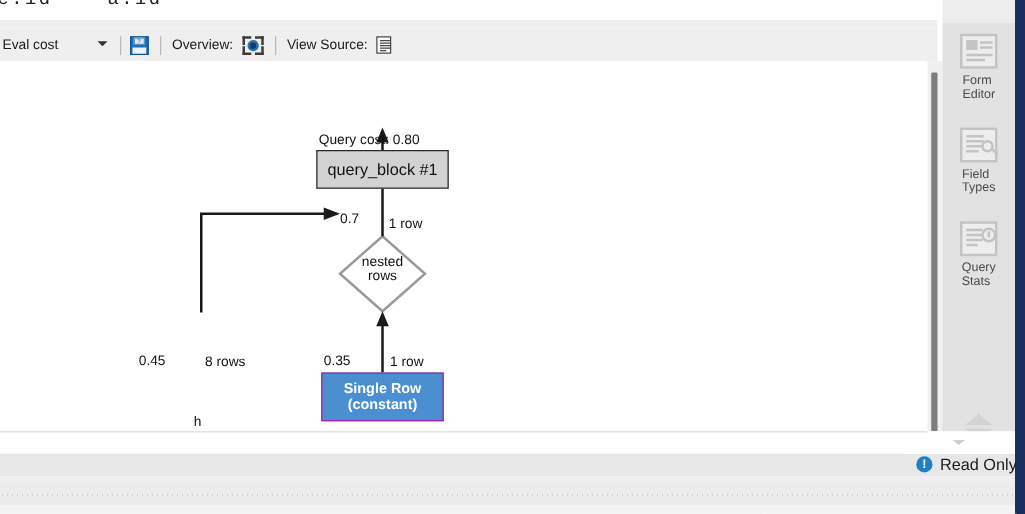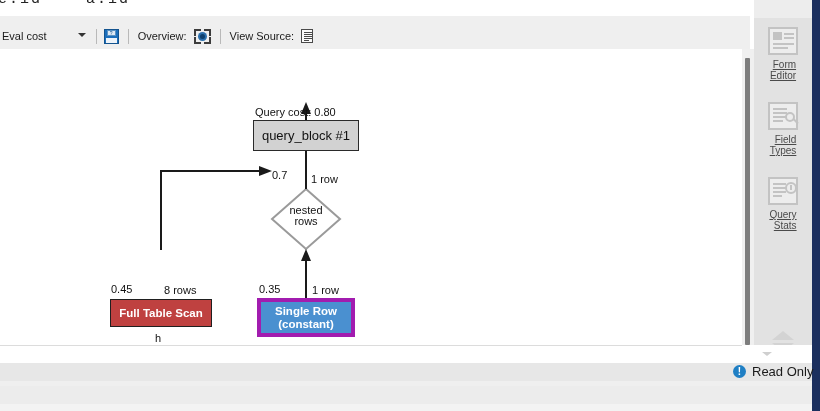--- a/index.html
+++ b/index.html
@@ -52,21 +52,21 @@
 
   
   .canvas{position:absolute;left:0;top:49px;width:742px;height:296px;background:#ffffff;}
   .canvas svg{position:absolute;left:0;top:0;}
   .node{position:absolute;box-sizing:border-box;display:flex;align-items:center;justify-content:center;
         text-align:center;font-weight:bold;}
   .n-qb{left:253px;top:71px;width:106px;height:31px;background:#d2d2d2;border:1px solid #2a2a2a;
         font-size:13px;font-weight:normal;color:#111;}
   .n-fts{left:110px;top:250px;width:102px;height:28px;background:#bf4140;border:1px solid #1f1f1f;
         color:#ffffff;font-size:11.5px;}
-  .n-srow{left:257px;top:249px;width:98px;height:39px;background:#4a90d0;border:4px solid #a21caf;
+  .n-srow{left:257px;top:249px;width:98px;height:39px;background:#4a90d0;border:1px solid #a21caf;
         color:#ffffff;font-size:11.5px;line-height:13px;}
   .n-srow div{width:100%;}
 
   .diamond-label{position:absolute;left:278px;top:156px;width:56px;text-align:center;
                  font-size:11px;line-height:11px;color:#111;}
 
   .lbl{position:absolute;font-size:11px;color:#111;white-space:nowrap;}
   .lbl-qcost{left:255px;top:57px;}
   .lbl-08{left:272px;top:120px;}
   .lbl-1row-top{left:311px;top:124px;}
@@ -79,21 +79,21 @@
   .lbl-primary{left:279px;top:304px;font-weight:bold;}
 
   
   .vsb-track{position:absolute;left:742px;top:49px;width:12px;height:296px;background:#f0f0f0;}
   .vsb-thumb{position:absolute;left:745px;top:58px;width:5px;height:287px;background:#7d7d7d;border-radius:1px;}
 
   
   .sidebar{position:absolute;left:754px;top:18px;width:58px;height:357px;background:#e2e2e2;}
   .sb-item{position:relative;width:58px;height:75px;display:flex;flex-direction:column;
            align-items:center;justify-content:flex-start;padding-top:9px;box-sizing:border-box;cursor:default;}
-  .sb-item .cap{font-size:10px;line-height:11px;color:#4a4a4a;text-align:right;margin-top:4px;text-decoration:underline;}
+  .sb-item .cap{font-size:10px;line-height:11px;color:#4a4a4a;text-align:left;margin-top:4px;}
   .sb-item.active{background:#0b74c4;}
   .sb-item.active .cap{color:#ffffff;}
   .sb-item.active::before{content:"";position:absolute;left:0;top:27px;border-top:9px solid transparent;
            border-bottom:9px solid transparent;border-left:8px solid #ffffff;}
   .sb-doc{width:30px;height:28px;border:2px solid #c3c3c3;box-sizing:border-box;position:relative;background:#ededed;}
   .sb-doc i{position:absolute;background:#c3c3c3;display:block;}
   .sb-right-edge{position:absolute;left:812px;top:0;width:8px;height:411px;background:#1b2f5e;}
   .sb-top-edge{position:absolute;left:754px;top:0;width:58px;height:18px;background:#ededed;}
 
   
@@ -209,23 +209,20 @@
     <div class="lbl lbl-08">0.7</div>
     <div class="lbl lbl-1row-top">1 row</div>
 
     <div class="diamond-label">
       <div>nested</div>
       <div>rows</div>
     </div>
 
     <div class="lbl lbl-045">0.45</div>
     <div class="lbl lbl-2rows">8 rows</div>
-    <div class="node n-fts">
-      <span>Full Table Scan</span>
-    </div>
     <div class="lbl lbl-h">h</div>
 
     <div class="lbl lbl-035">0.35</div>
     <div class="lbl lbl-1row-b">1 row</div>
     <div class="node n-srow">
       <div>
         <div>Single Row</div>
         <div>(constant)</div>
       </div>
     </div>

